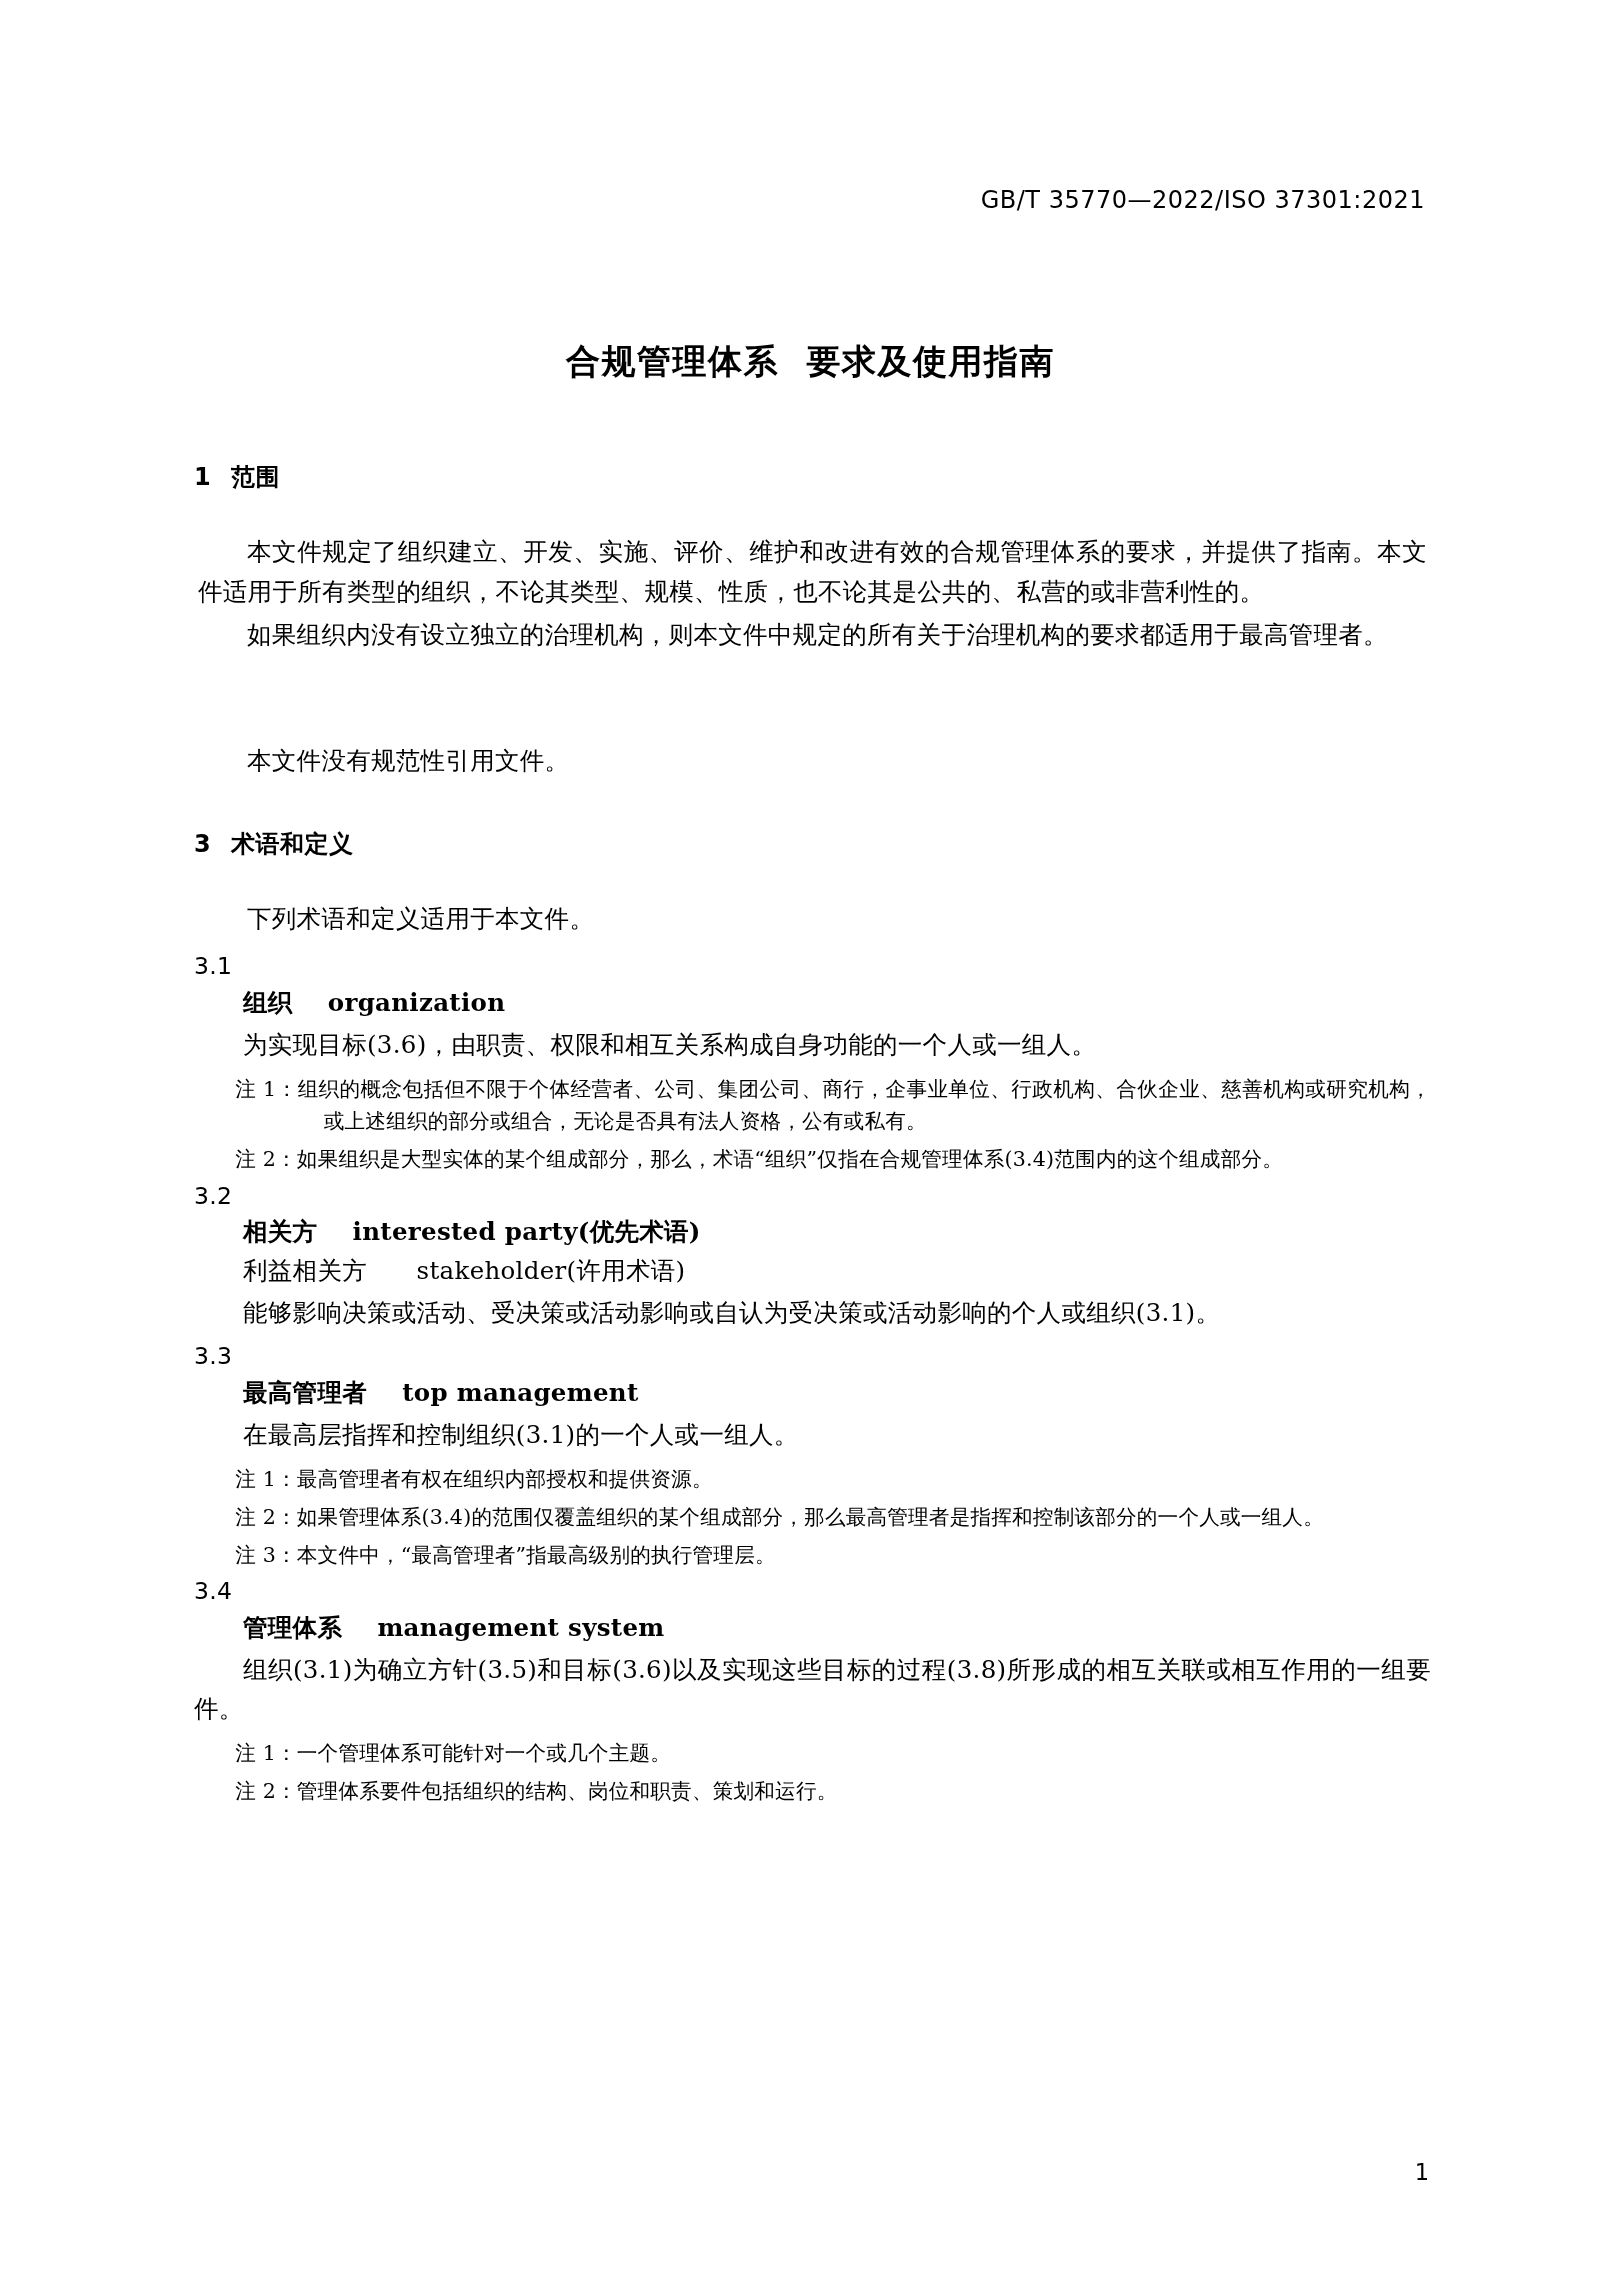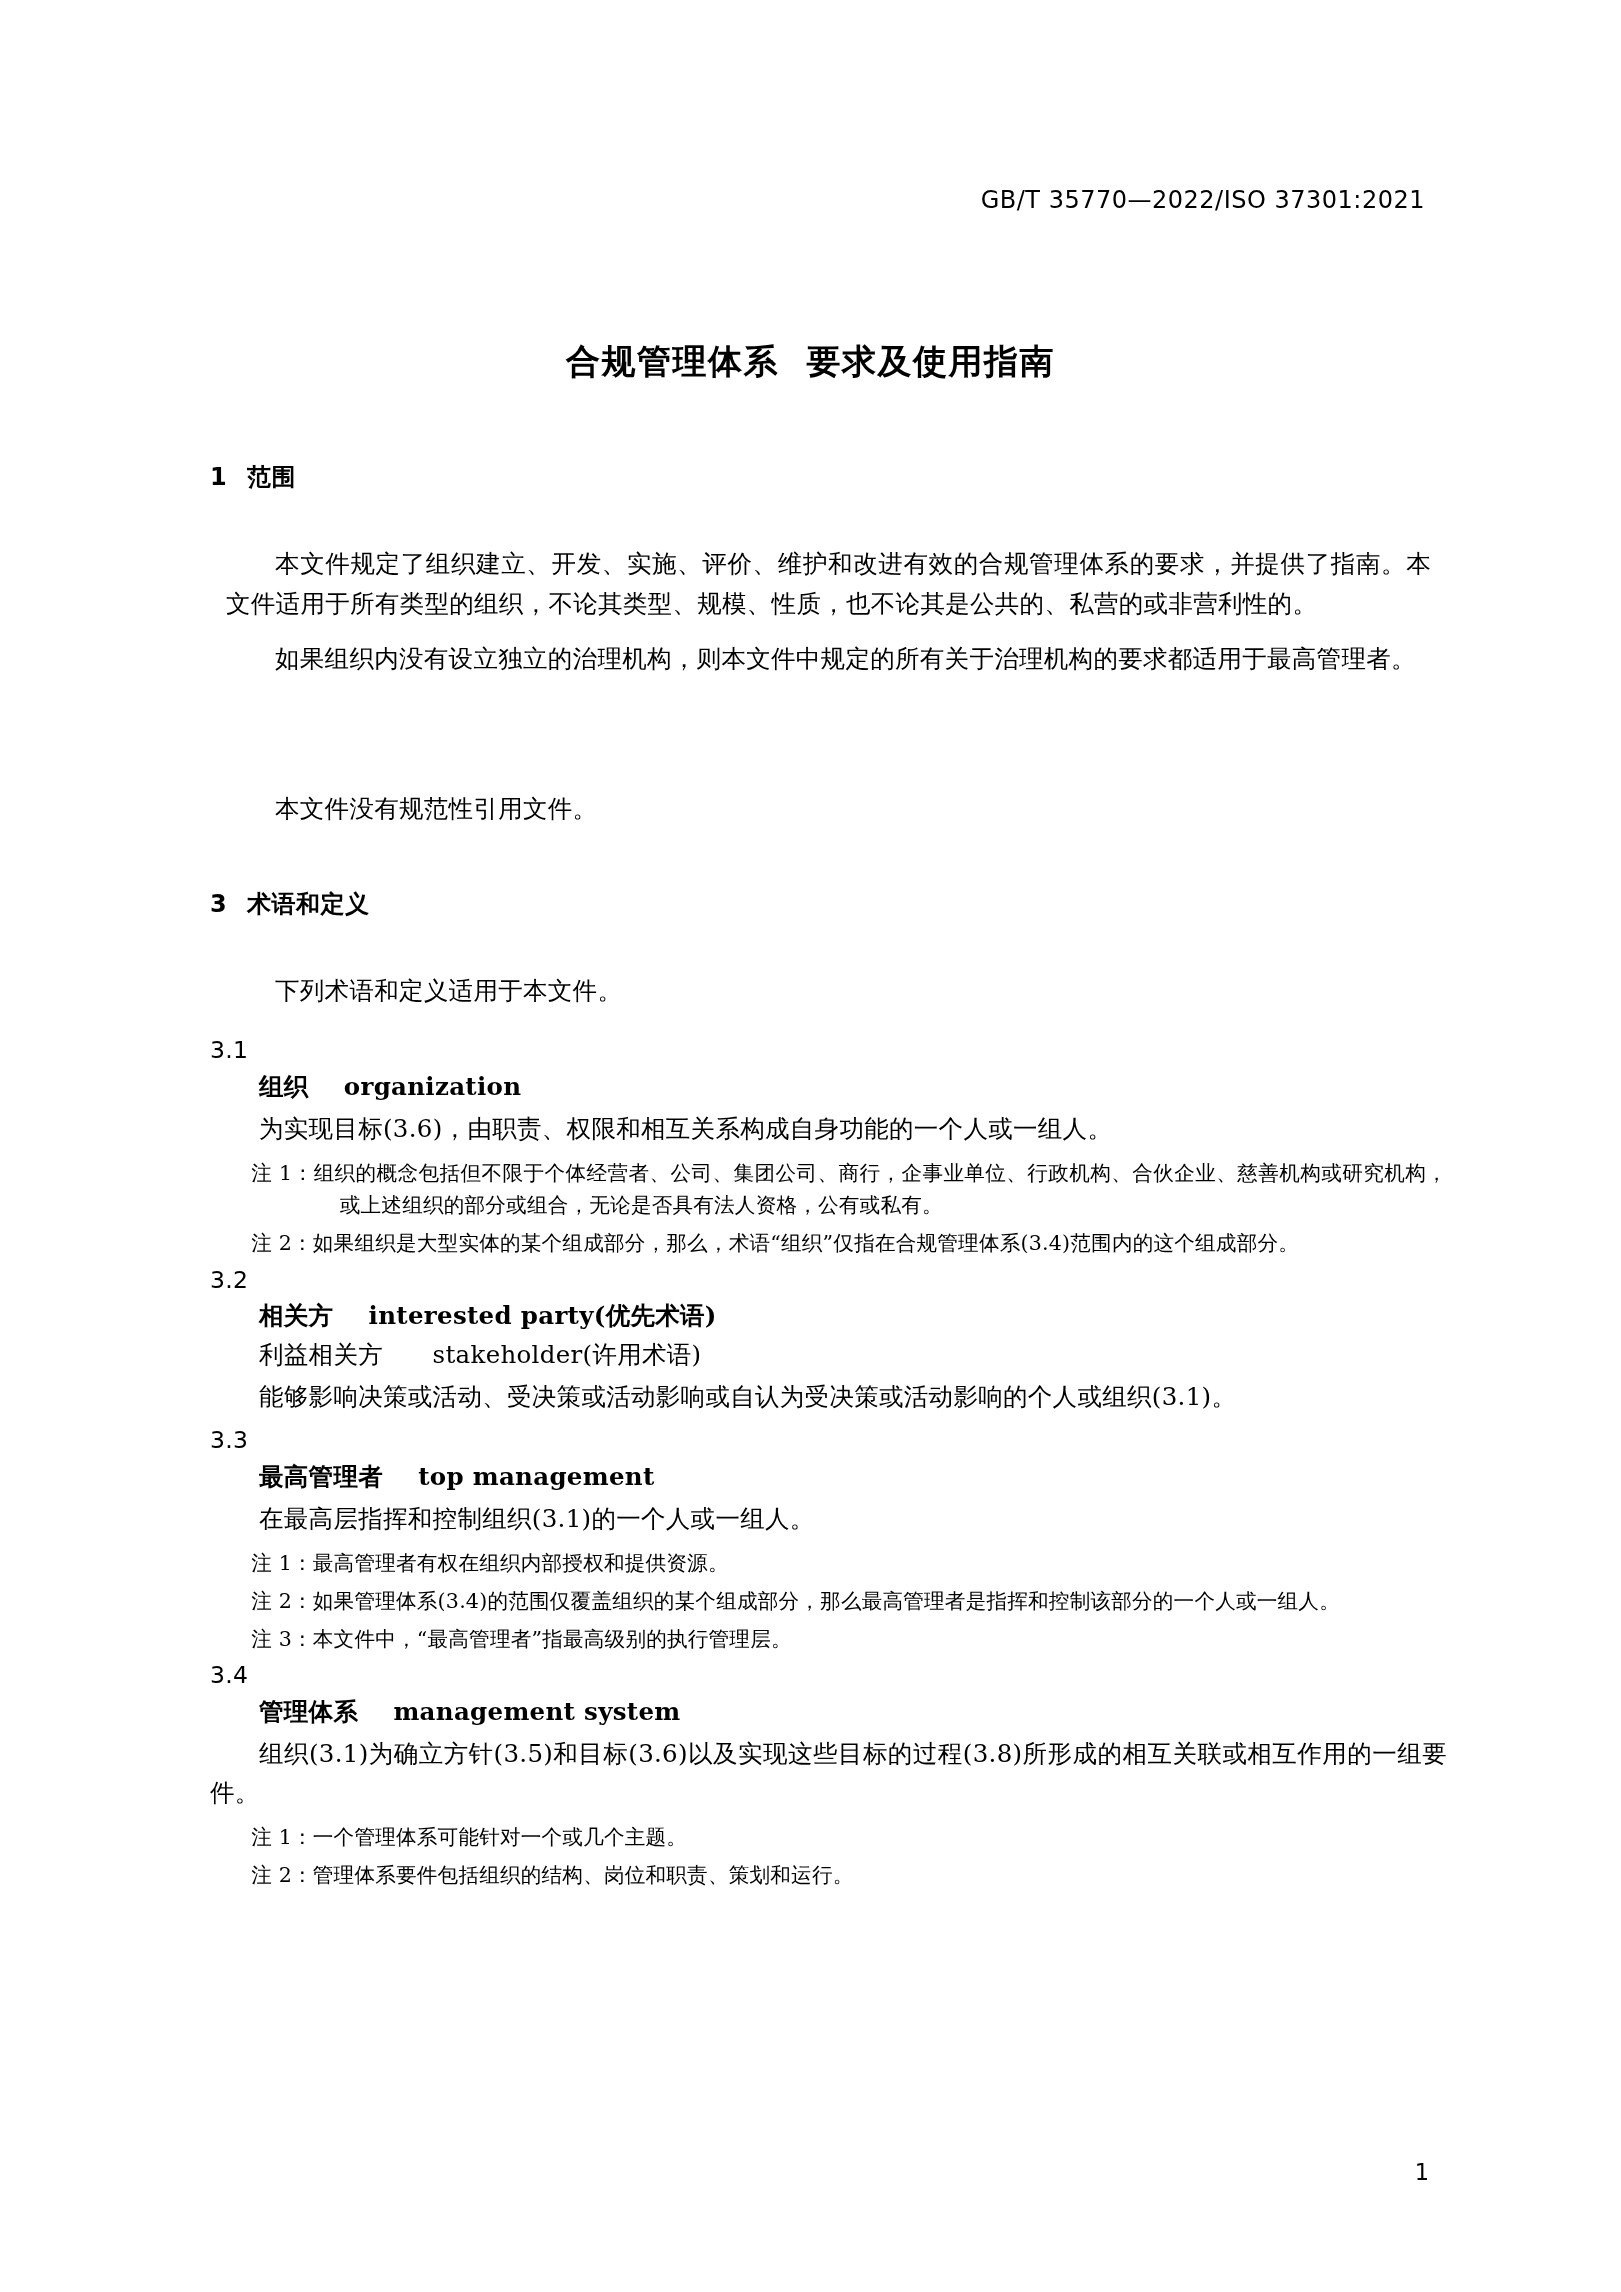--- a/index.html
+++ b/index.html
@@ -39,41 +39,41 @@
     font-weight: bold;
     font-size: 34px;
     letter-spacing: 1.5px;
     margin-top: 16px;
   }
   .doc-title .gap { display: inline-block; width: 27.4px; }
 
   .content {
     position: absolute;
     top: 461px;
-    left: 210px;
+    left: 194px;
     width: 1237px;
   }
 
   .clause-head {
     font-family: "DejaVu Sans", sans-serif;
     font-weight: bold;
     font-size: 24px;
     margin: 0;
     letter-spacing: 0.5px;
   }
   .clause-head .num {
     display: inline-block;
     width: 37px;
   }
 
   .para {
     font-size: 24.5px;
     line-height: 1.62;
     text-align: justify;
-    margin: 16px;
+    margin: 4px;
     letter-spacing: 0.3px;
   }
   .para.indent { text-indent: 2em; }
 
   .term-num {
     font-family: "DejaVu Sans", sans-serif;
     font-size: 23.5px;
     margin: 0;
     letter-spacing: 0.3px;
   }

